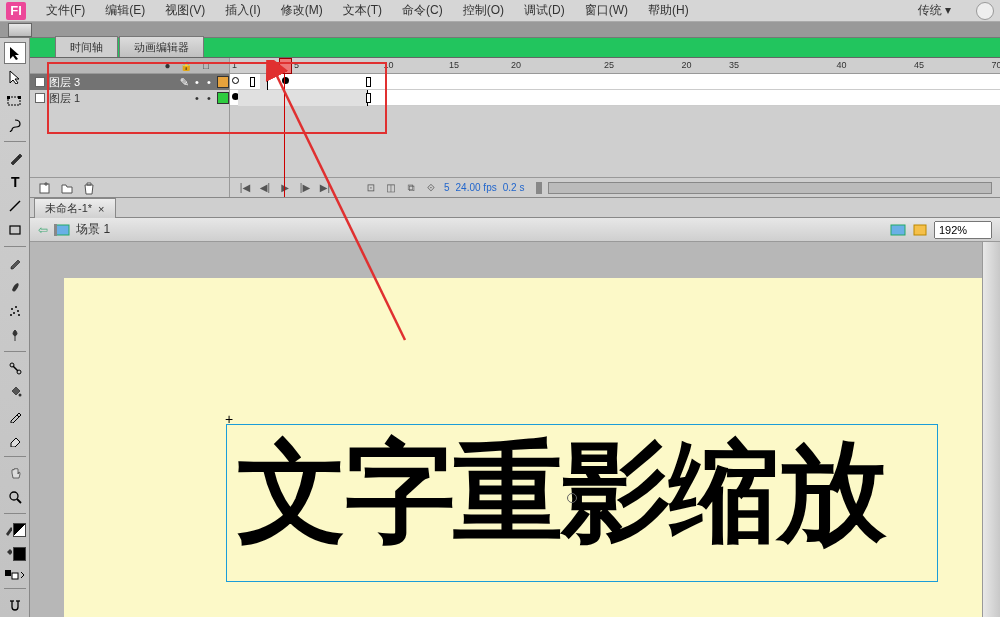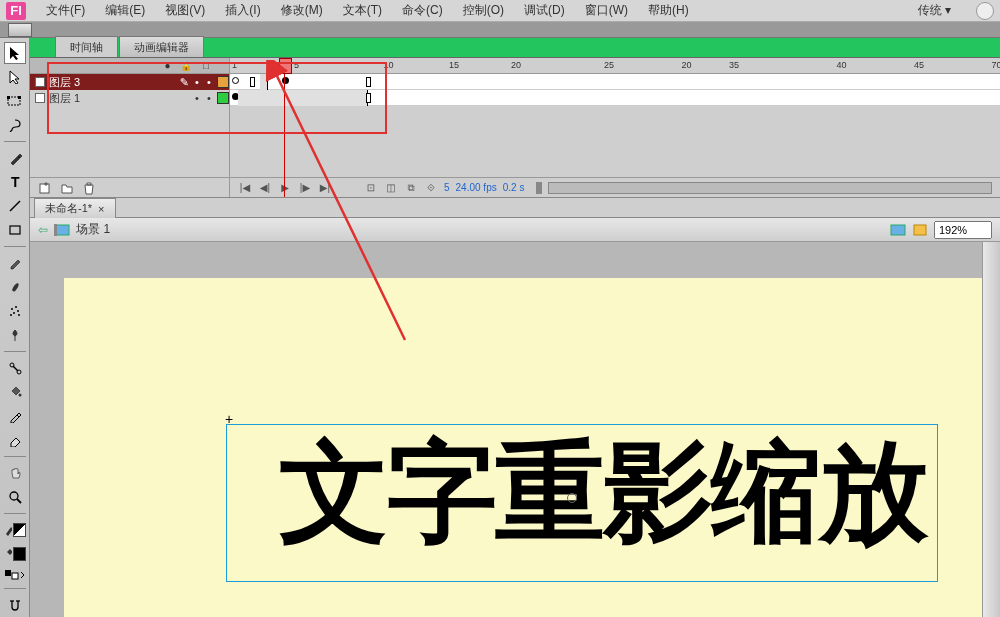--- a/index.html
+++ b/index.html
@@ -21,21 +21,21 @@
 .main{flex:1;display:flex;flex-direction:column;position:relative;}
 .tabbar{height:20px;background:#22c55e;display:flex;align-items:flex-end;padding-left:25px;border-bottom:1px solid #666;}
 .tab{padding:3px 14px 2px;background:linear-gradient(#dcdcdc,#c0c0c0);border:1px solid #777;border-bottom:none;font-size:11px;margin-right:1px;cursor:pointer;}
 .tab.act{background:#cfcfcf;}
 .tlzone{height:140px;background:#cfcfcf;border-bottom:1px solid #888;display:flex;position:relative;}
 .layerpanel{width:200px;border-right:1px solid #999;display:flex;flex-direction:column;}
 .lytop{height:16px;background:#b8b8b8;border-bottom:1px solid #999;display:flex;align-items:center;justify-content:flex-end;gap:10px;padding-right:20px;}
 .lytop span{font-size:10px;}
 .lyrows{flex:1;}
 .lyrow{height:16px;display:flex;align-items:center;padding-left:5px;font-size:11px;gap:4px;}
-.lyrow.sel{background:#7f1d1d;color:#fff;}
+.lyrow.sel{background:#737373;color:#fff;}
 .lyrow .pg{width:10px;height:10px;background:#fff;border:1px solid #666;}
 .lyrow .dot{width:8px;text-align:center;}
 .lyrow .sq{width:12px;height:12px;border:1px solid #333;}
 .lybot{height:20px;display:flex;align-items:center;gap:8px;padding-left:8px;border-top:1px solid #999;}
 .lybot .ico{width:14px;height:14px;cursor:pointer;}
 .tlgrid{flex:1;position:relative;overflow:hidden;}
 .tlruler{height:16px;background:#cfcfcf;border-bottom:1px solid #999;position:relative;font-size:9px;}
 .tlruler .tick{position:absolute;top:2px;}
 .tracks{position:relative;}
 .track{height:16px;background:#fff;border-bottom:1px solid #ccc;position:relative;}
@@ -47,21 +47,21 @@
 .playhead::before{content:"";position:absolute;top:0;left:-5px;width:11px;height:14px;background:#e77;border:1px solid #900;}
 .tlbot{position:absolute;bottom:0;left:200px;right:0;height:20px;background:#cfcfcf;border-top:1px solid #999;display:flex;align-items:center;gap:6px;padding:0 8px;font-size:10px;color:#555;}
 .tlbot .pbtn{width:14px;height:14px;display:flex;align-items:center;justify-content:center;cursor:pointer;}
 .doctabs{height:20px;background:#cfcfcf;display:flex;align-items:flex-start;border-bottom:1px solid #888;padding-left:4px;}
 .dtab{padding:2px 10px;background:linear-gradient(#ededed,#d0d0d0);border:1px solid #888;border-bottom:none;font-size:11px;display:flex;align-items:center;gap:6px;}
 .dtab .cls{cursor:pointer;}
 .scenebar{height:24px;background:linear-gradient(#e7e7e7,#cfcfcf);border-bottom:1px solid #999;display:flex;align-items:center;padding:0 8px;gap:6px;}
 .scenebar .sicon{width:16px;height:14px;}
 .scenebar .rcol{margin-left:auto;display:flex;align-items:center;gap:6px;}
 .scenebar input{width:58px;height:18px;font-size:11px;padding:0 3px;}
-.canvas{flex:1;background:#b7b7b7;position:relative;overflow:hidden;text-align:right;}
+.canvas{flex:1;background:#b7b7b7;position:relative;overflow:hidden;}
 .stage{position:absolute;left:34px;top:36px;right:10px;bottom:0;background:#fcf9c8;}
 .textsel{position:absolute;left:162px;top:146px;width:712px;height:158px;border:1px solid #1a9dd9;}
 .textsel::before{content:"+";position:absolute;top:-14px;left:-2px;font-size:14px;color:#000;}
 .bigtext{font-size:110px;font-weight:900;color:#000;line-height:1;white-space:nowrap;letter-spacing:-2px;padding:12px 10px 0;}
 .circ{position:absolute;top:68px;left:340px;width:10px;height:10px;border:1px solid #666;border-radius:50%;}
 .redbox{position:absolute;border:2px solid #e03030;pointer-events:none;z-index:50;}
 .arrow{position:absolute;z-index:51;pointer-events:none;}
 .vscr{position:absolute;right:0;top:0;width:18px;height:100%;background:linear-gradient(90deg,#e8e8e8,#c8c8c8);border-left:1px solid #999;}
 svg{display:block;}
 </style>

